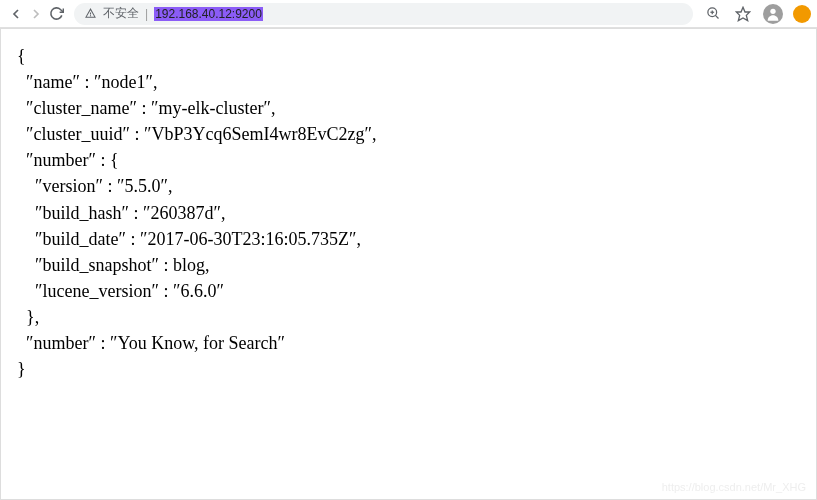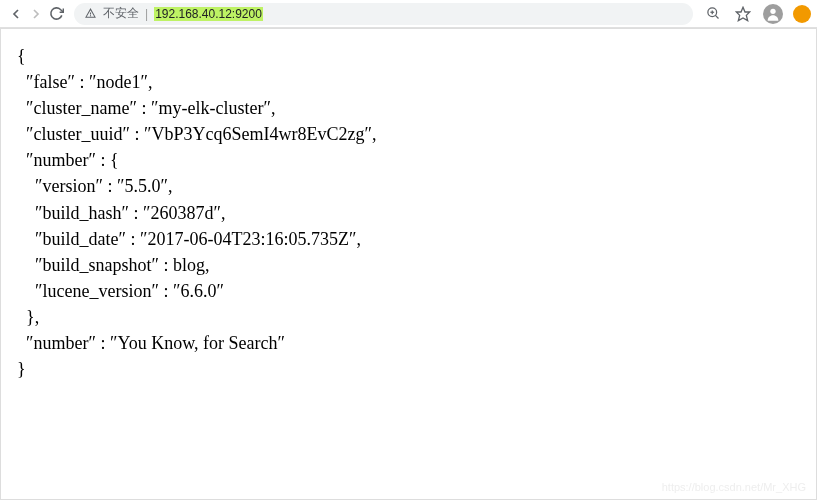--- a/index.html
+++ b/index.html
@@ -48,21 +48,21 @@
       align-items: center;
     }
     .security-text {
       color: #5f6368;
       font-size: 12px;
     }
     .separator { color: #9e9e9e; font-size: 12px; }
     .url-text {
       color: #202124;
       font-size: 12px;
-      background: #bef264;
+      background: #8b5cf6;
       padding: 0 1px;
     }
     .toolbar-right {
       display: flex;
       align-items: center;
       gap: 10px;
       margin-left: 10px;
     }
     .avatar {
       width: 20px;
@@ -151,26 +151,26 @@
           <circle cx="12" cy="8" r="4"></circle>
           <path d="M4 22c0-4.4 3.6-8 8-8s8 3.6 8 8"></path>
         </svg>
     </div>
     <div class="ext-badge"></div>
   </div>
 </div>
 
 <div class="page-border">
 <div class="content">{
-  <span class="p">″</span><span class="k">false</span><span class="p">″ : ″</span><span class="v">node1</span><span class="p">″,</span>
+  <span class="p">″</span><span class="k">name</span><span class="p">″ : ″</span><span class="v">node1</span><span class="p">″,</span>
   <span class="p">″</span><span class="k">cluster_name</span><span class="p">″ : ″</span><span class="v">my-elk-cluster</span><span class="p">″,</span>
   <span class="p">″</span><span class="k">cluster_uuid</span><span class="p">″ : ″</span><span class="v">VbP3Ycq6SemI4wr8EvC2zg</span><span class="p">″,</span>
   <span class="p">″</span><span class="k">number</span><span class="p">″ : {</span>
     <span class="p">″</span><span class="k">version</span><span class="p">″ : ″</span><span class="v">5.5.0</span><span class="p">″,</span>
     <span class="p">″</span><span class="k">build_hash</span><span class="p">″ : ″</span><span class="v">260387d</span><span class="p">″,</span>
-    <span class="p">″</span><span class="k">build_date</span><span class="p">″ : ″</span><span class="v">2017-06-04T23:16:05.735Z</span><span class="p">″,</span>
+    <span class="p">″</span><span class="k">build_date</span><span class="p">″ : ″</span><span class="v">2017-06-30T23:16:05.735Z</span><span class="p">″,</span>
     <span class="p">″</span><span class="k">build_snapshot</span><span class="p">″ : </span><span class="v">blog</span><span class="p">,</span>
     <span class="p">″</span><span class="k">lucene_version</span><span class="p">″ : ″</span><span class="v">6.6.0</span><span class="p">″</span>
   <span class="p">},</span>
   <span class="p">″</span><span class="k">number</span><span class="p">″ : ″</span><span class="v">You Know, for Search</span><span class="p">″</span>
 }</div>
   <div class="watermark">https://blog.csdn.net/Mr_XHG</div>
 </div>
 
 </body></html>

